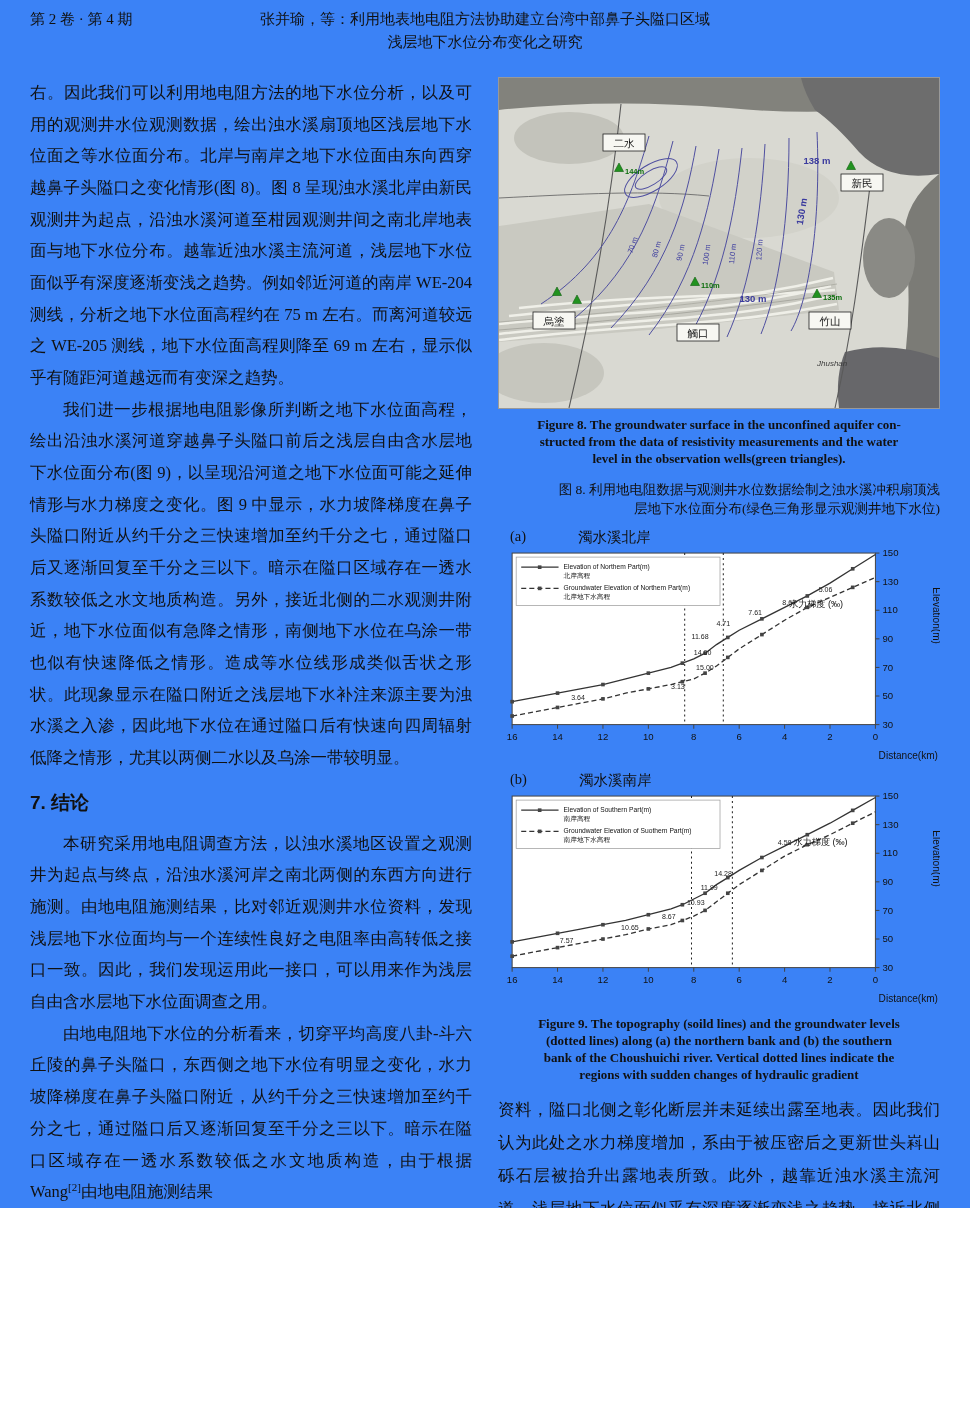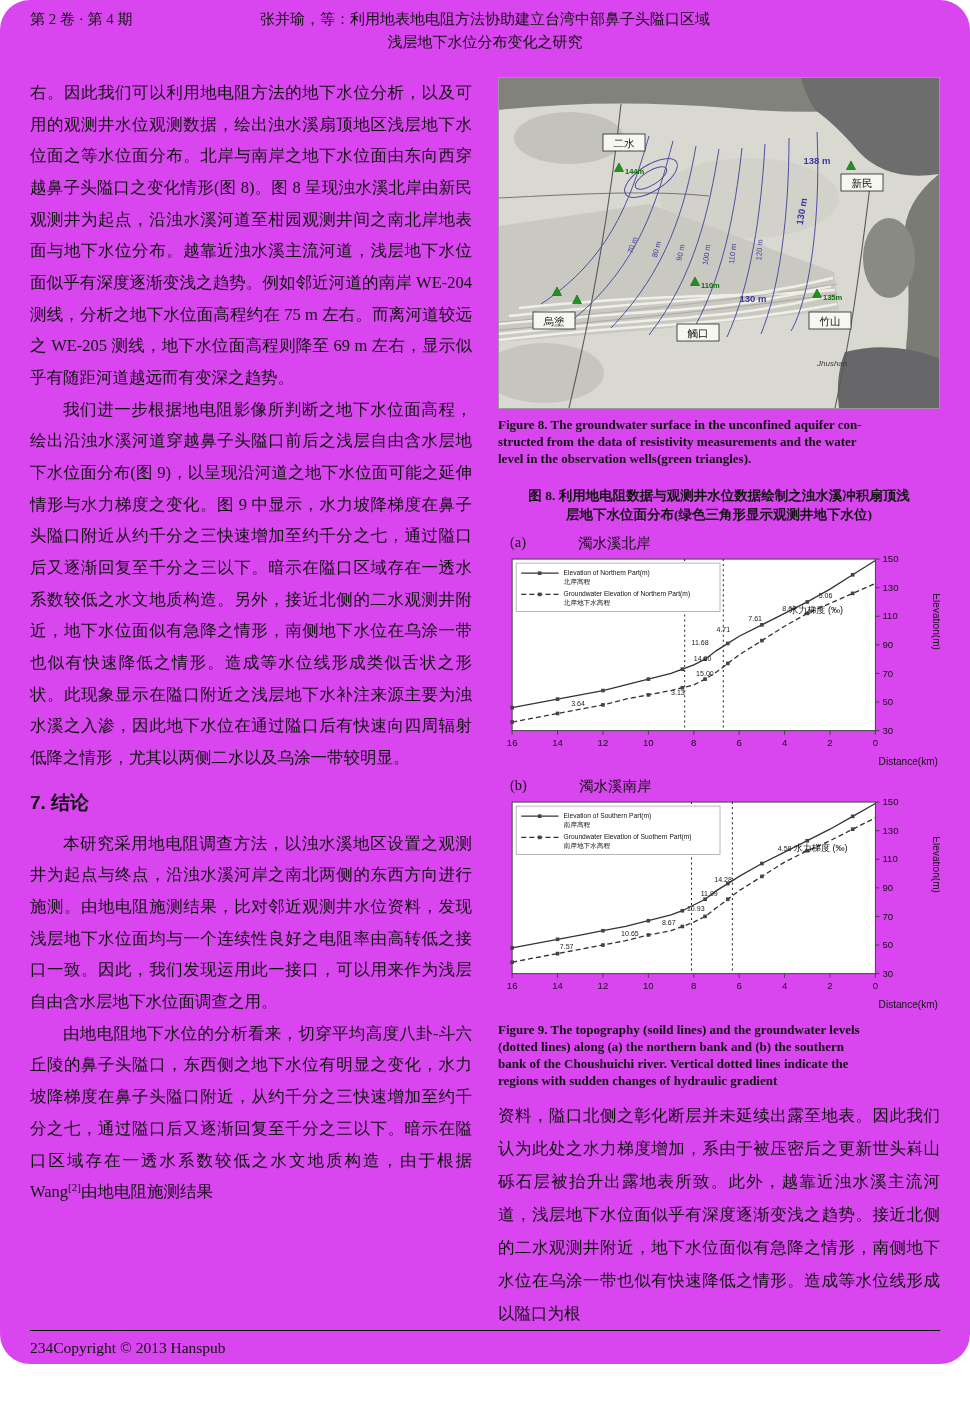--- a/index.html
+++ b/index.html
@@ -1,40 +1,40 @@
 <!DOCTYPE html>
 <html><head>
 <meta charset="utf-8">
 <style>
   * { box-sizing: border-box; }
   html,body { margin:0; padding:0; background:#fff; }
   .page {
-    width: 970px; height: 1364px; margin: 0 auto; background:#d946ef;
+    width: 970px; height: 1208px; margin: 0 auto; background:#3b82f6;
     padding: 8px 30px 0 30px; display: flex; flex-direction: column;
-    font-family: "Liberation Serif", serif; color:#111; overflow: hidden; border-radius: 30px;
+    font-family: "Liberation Serif", serif; color:#111; overflow: hidden;
   }
   
   .hdr { position: relative; font-size: 15px; line-height: 1.5; text-align:center; }
   .hdr .hdr-left { position: absolute; left: 0; top: 0; }
   .hdr .hdr-c2 { text-align: center; }
   
   .cols { display: flex; gap: 26px; margin-top: 24px; flex: 1; }
   .col { flex: 1 1 50%; min-width: 0; }
   .col p.para { margin: 0; font-size: 16.5px; line-height: 1.92; text-align: justify; text-indent: 2em; }
   .col p.para.cont { text-indent: 0; }
   .col-right p.para { line-height: 2.0; margin-top: 10px; }
   h2.section { font-family: Liberation Sans, sans-serif; font-size: 19px; font-weight: bold; margin: 16px 0 12px 0; }
   sup.ref { font-size: 11px; }
   
   figure { margin: 0 0 10px 0; }
   .map-wrap svg, .chart svg { display: block; width: 100%; height: auto; }
   .map-wrap { border: 1px solid #999; }
   .cap { margin-top: 7px; }
-  .cap-en { font-weight: bold; font-size: 13px; line-height: 1.32; white-space: pre-line; }
-  .cap-zh { font-weight: bold; font-size: 13.5px; line-height: 1.35; text-align: center; white-space: pre-line; margin-top: 20px; }
+  .cap-en { font-weight: bold; font-size: 13px; line-height: 1.32; text-align: center; white-space: pre-line; }
+  .cap-zh { font-weight: normal; font-size: 13.5px; line-height: 1.35; text-align: right; white-space: pre-line; margin-top: 14px; }
   .panel-head { display: flex; gap: 52px; padding-left: 12px; font-size: 14.5px; margin: 6px 0 0 0; }
   
   .ftr { margin-top: auto; border-top: 1.5px solid #000; display: flex; 
          align-items: center; height: 42px; font-size: 15.5px; }
 </style>
 </head>
 <body>
 
 <div class="page">
 

